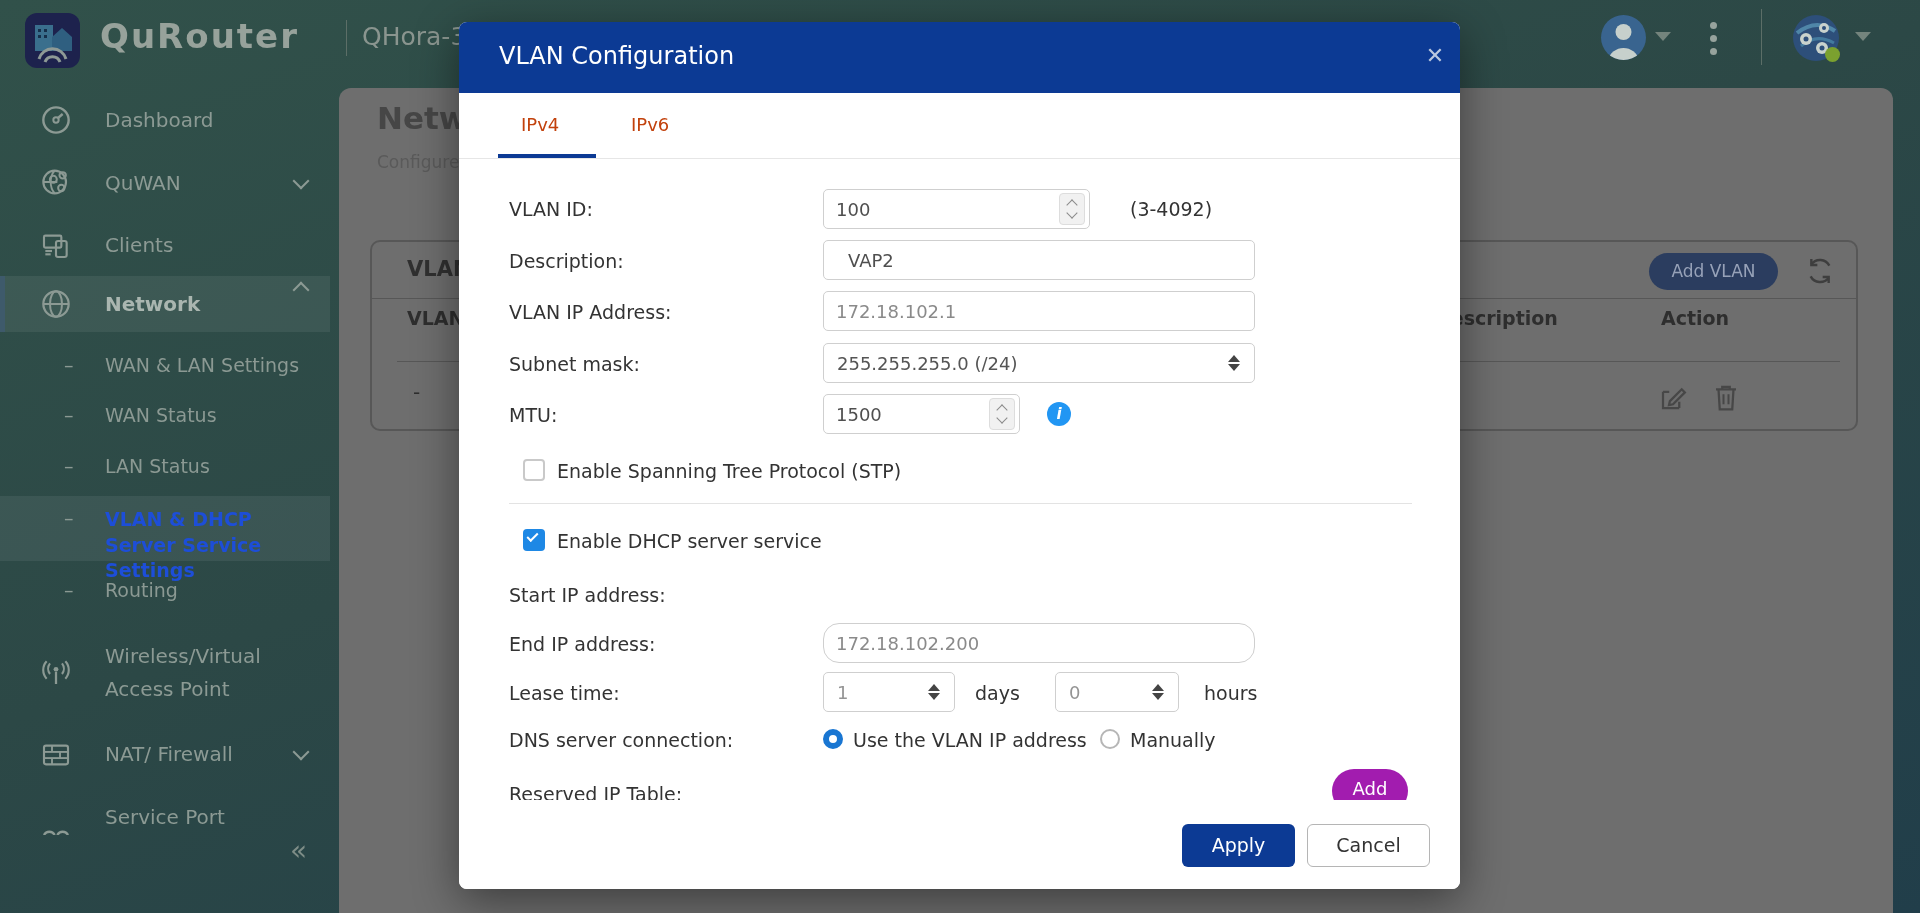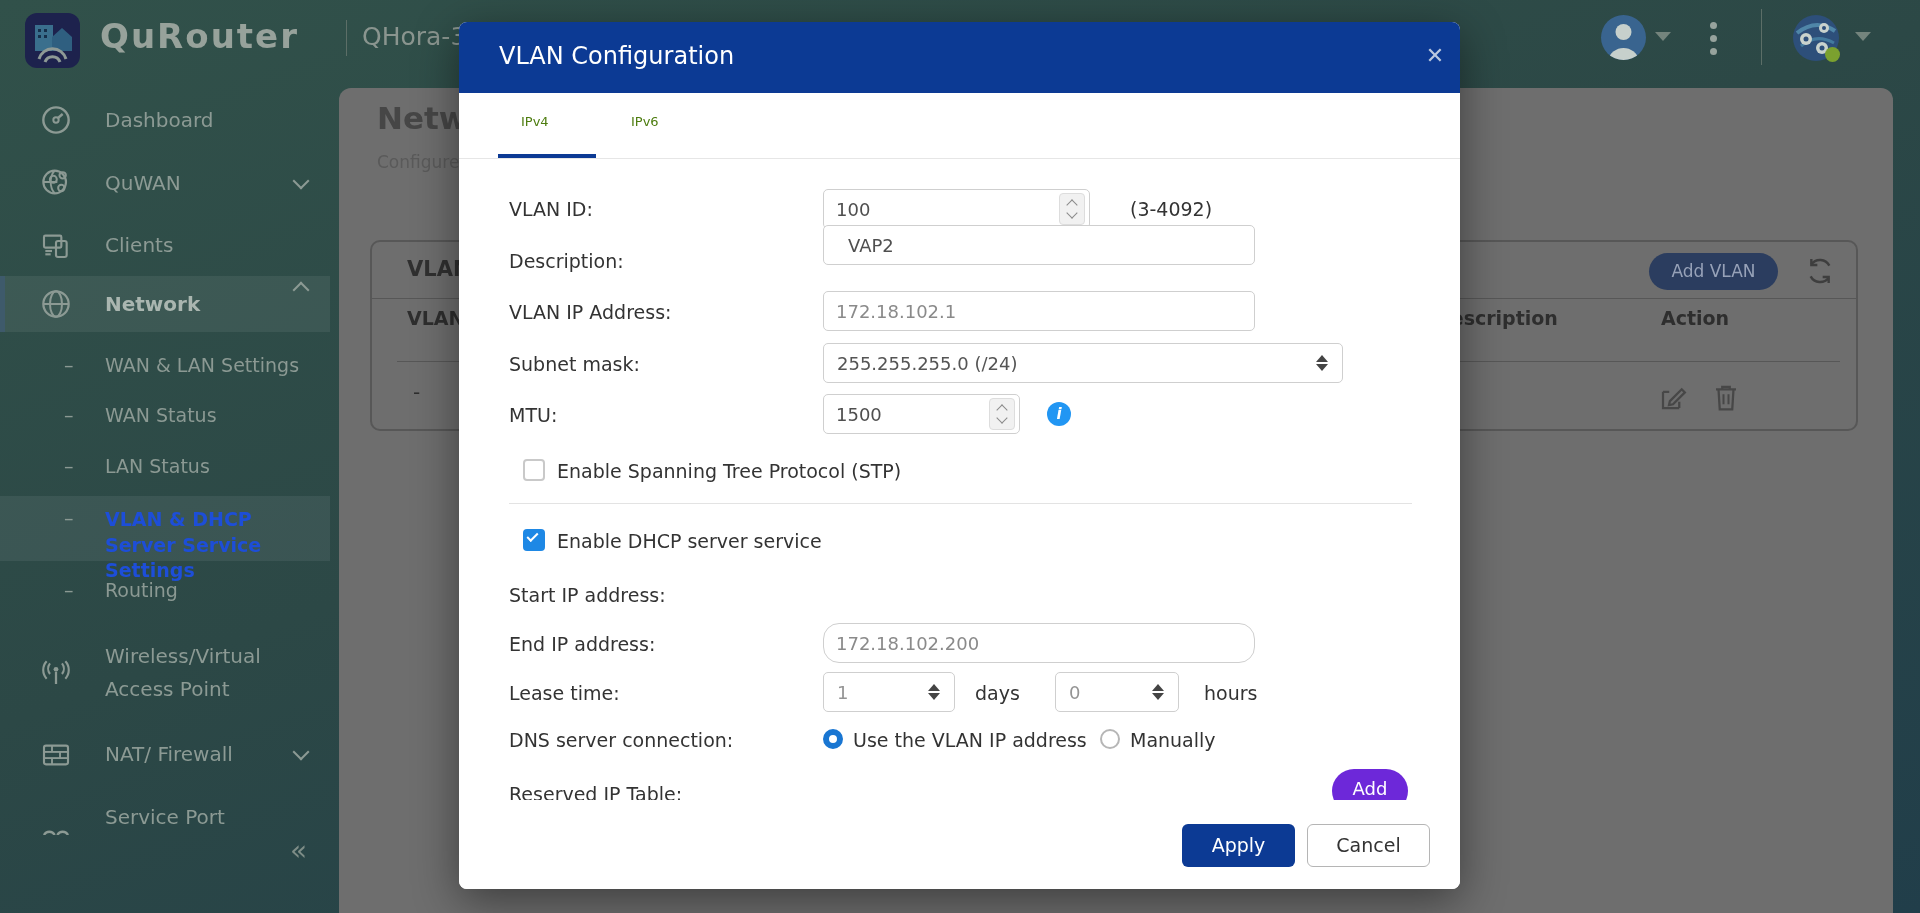--- a/index.html
+++ b/index.html
@@ -44,21 +44,21 @@
   .addvlan-btn { left:1277px; top:11px; width:129px; height:37px; border-radius:19px; background:#2b3d5f; color:#97a2b8;
                  font-size:17px; text-align:center; line-height:37px; position:absolute; }
   .cell { font-size:20px; color:#2e2e2e; position:absolute; }
 
   
   .modal { left:459px; top:22px; width:1001px; height:867px; background:#fff; border-radius:8px;
            box-shadow:0 12px 45px rgba(0,0,0,0.45); }
   .modal-hdr { left:0; top:0; width:1001px; height:71px; background:#0c3a94; border-radius:8px 8px 0 0; }
   .modal-title { left:40px; top:20px; font-size:24px; color:#fff; position:absolute; }
   .modal-close { left:960px; top:18px; width:32px; height:32px; font-size:22px; color:#bcc9e0; text-align:center; line-height:32px; position:absolute; cursor:default; }
-  .tab { position:absolute; top:92px; font-size:13px; color:#4d7c0f; }
+  .tab { position:absolute; top:92px; font-size:18px; color:#c2410c; }
   .tab-underline { left:39px; top:132px; width:98px; height:4px; background:#0c3a94; position:absolute; }
   .tabs-border { left:0; top:136px; width:1001px; height:1px; background:#e6e6e6; position:absolute; }
   .modal-body { left:0; top:137px; width:1001px; height:641px; overflow:hidden; position:absolute; }
   .f-label { position:absolute; left:50px; font-size:19px; color:#333; }
   .t-input { position:absolute; height:40px; border:1px solid #cfcfcf; border-radius:5px; font-size:18px;
              padding:0 12px; color:#4f4f4f; outline:none; font-family:"DejaVu Sans","Liberation Sans",sans-serif; background:#fff; }
   .t-input.gray { color:#8a8a8a; }
   .spinbox { position:absolute; width:26px; height:32px; background:#f1f1f1; border:1px solid #ddd; border-radius:4px; }
   .spin-chev { position:absolute; left:8px; width:8px; height:8px; border-right:1.5px solid #8a8a8a; border-bottom:1.5px solid #8a8a8a; }
   .sel { position:absolute; height:40px; border:1px solid #cfcfcf; border-radius:5px; background:#fff; }
@@ -73,21 +73,21 @@
   .ckmark { position:absolute; left:4px; top:4px; width:11px; height:6px; border-left:2.5px solid #fff; border-bottom:2.5px solid #fff; transform:rotate(-45deg); }
   .cb-label { position:absolute; font-size:19px; color:#333; }
   .body-div { position:absolute; left:50px; width:903px; height:1px; background:#e3e3e3; }
   .info-ic { position:absolute; width:24px; height:24px; border-radius:50%; background:#2196f3; color:#fff;
              font-size:15px; font-weight:bold; text-align:center; line-height:24px; font-style:italic; }
   .radio { position:absolute; width:20px; height:20px; border-radius:50%; }
   .radio.on  { border:6px solid #1976d2; background:#fff; }
   .radio.off { border:2px solid #b6b6b6; background:#fff; }
   .r-label { position:absolute; font-size:19px; color:#333; }
   .unit-label { position:absolute; font-size:19px; color:#333; }
-  .add-btn { position:absolute; left:873px; top:610px; width:76px; height:44px; border-radius:22px; background:#6d28d9;
+  .add-btn { position:absolute; left:873px; top:610px; width:76px; height:44px; border-radius:22px; background:#a21caf;
              color:#fff; font-size:18px; text-align:center; line-height:40px; }
   .modal-ftr { left:0; top:778px; width:1001px; height:89px; background:#fff; border-radius:0 0 8px 8px; position:absolute; }
   .btn { position:absolute; top:24px; height:43px; border-radius:6px; font-size:19px; text-align:center; line-height:43px; cursor:default; }
   .btn-apply { left:723px; width:113px; background:#0c3a94; color:#fff; }
   .btn-cancel { left:848px; width:123px; background:#fff; color:#333; border:1px solid #b5b5b5; line-height:41px; }
 </style>
 </head>
 <body>
 
 <div class="abs hdr">
@@ -290,27 +290,27 @@
 
     <div class="f-label" style="top:39px">VLAN ID:</div>
     <input class="t-input" style="left: 364px; top: 30px; width: 267px;" readonly="" value="100">
     <div class="spinbox" style="left:600px;top:34px">
       <span class="spin-chev" style="top:7px;transform:rotate(-135deg)"></span>
       <span class="spin-chev" style="top:15px;transform:rotate(45deg)"></span>
     </div>
     <div class="f-label" style="left:671px;top:39px">(3-4092)</div>
 
     <div class="f-label" style="top:91px">Description:</div>
-    <input class="t-input" style="left: 364px; top: 66px; width: 432px; padding-left: 24px;" readonly="" value="VAP2">
+    <input class="t-input" style="left: 364px; top: 81px; width: 432px; padding-left: 24px;" readonly="" value="VAP2">
 
     <div class="f-label" style="top:142px">VLAN IP Address:</div>
     <input class="t-input gray" style="left: 364px; top: 132px; width: 432px;" readonly="" value="172.18.102.1">
 
     <div class="f-label" style="top:194px">Subnet mask:</div>
-    <div class="sel" style="left:364px;top:184px;width:520px">
+    <div class="sel" style="left:364px;top:184px;width:432px">
       <span class="val">255.255.255.0 (/24)</span>
       <span class="tri tri-up"></span>
       <span class="tri tri-dn"></span>
     </div>
 
     <div class="f-label" style="top:245px">MTU:</div>
     <input class="t-input" style="left: 364px; top: 235px; width: 197px;" readonly="" value="1500">
     <div class="spinbox" style="left:530px;top:239px">
       <span class="spin-chev" style="top:7px;transform:rotate(-135deg)"></span>
       <span class="spin-chev" style="top:15px;transform:rotate(45deg)"></span>

